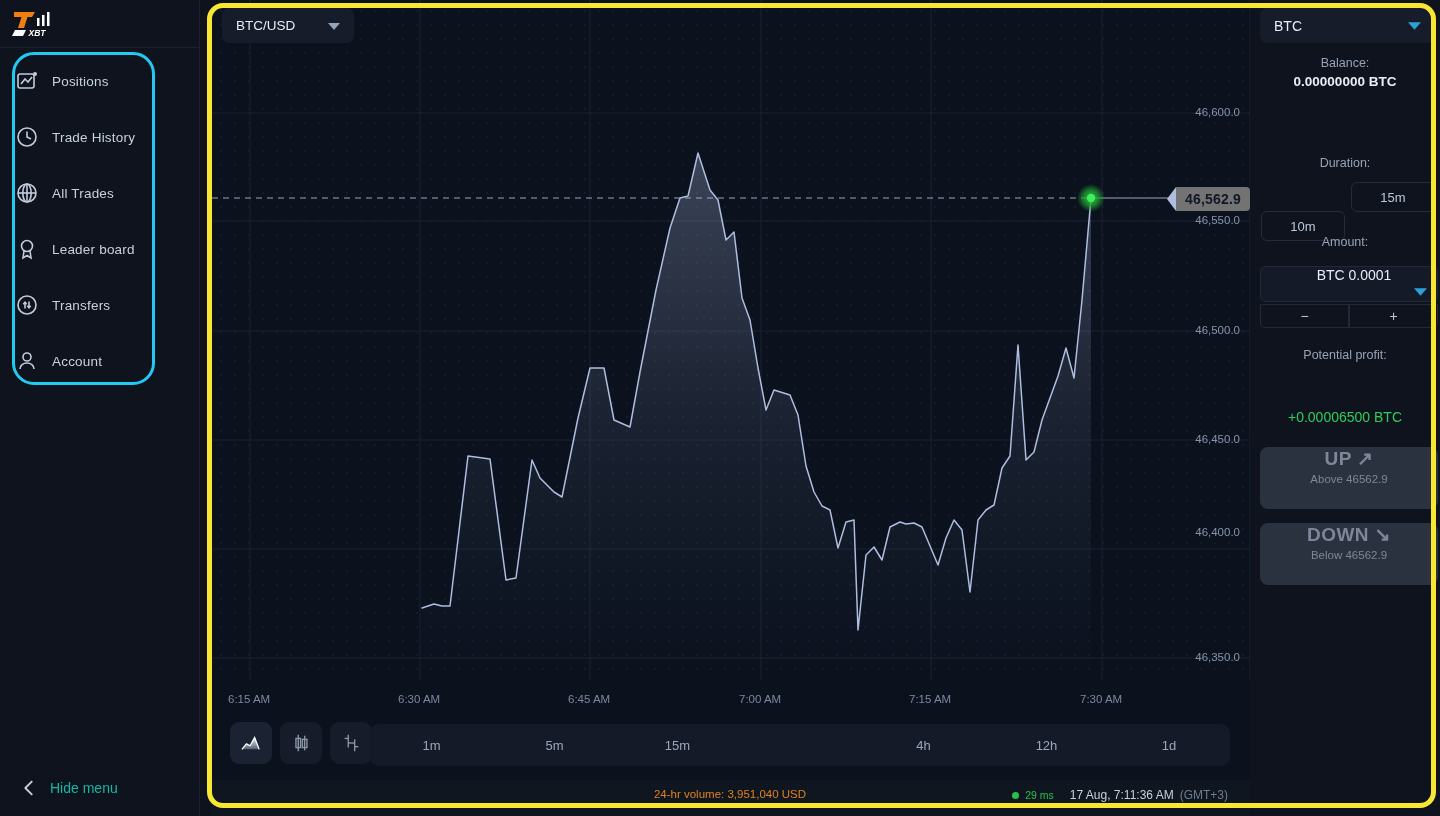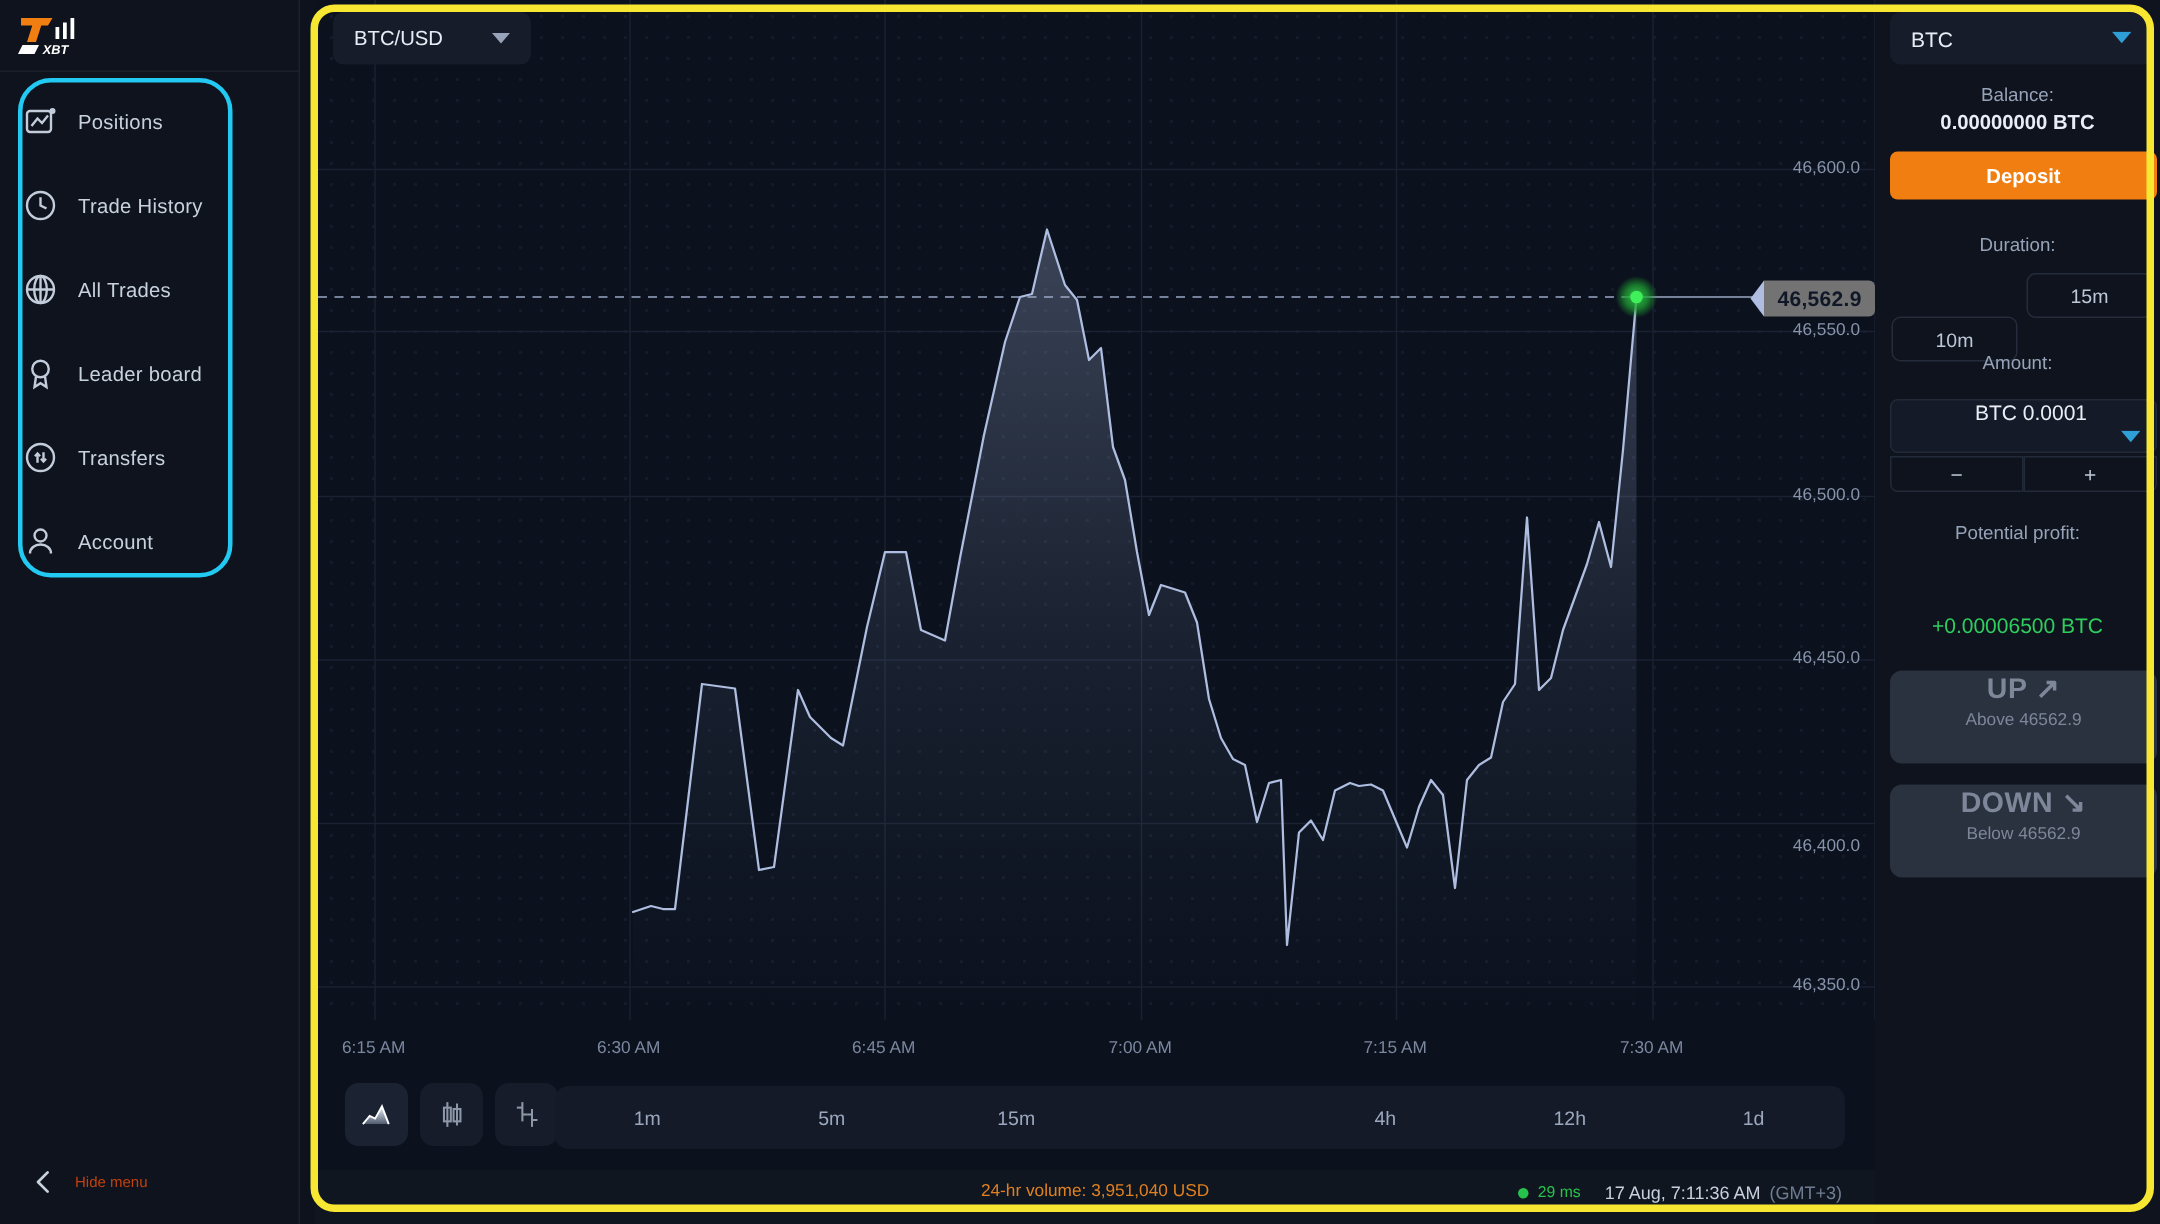--- a/index.html
+++ b/index.html
@@ -37,21 +37,21 @@
     color: #c3ccdb;
   }
   .nav-label {
     font-size: 13.5px; color: #c8d1de; letter-spacing: 0.2px; white-space: nowrap;
   }
   #hide-menu {
     position: absolute; left: 18px; top: 772px; height: 32px;
     display: flex; align-items: center; cursor: pointer;
   }
   #hide-menu .chev { width: 22px; height: 22px; color: #c8d1de; margin-right: 10px; }
-  #hide-menu .lbl { font-size: 10px; color: #c2410c; }
+  #hide-menu .lbl { font-size: 14px; color: #14b8a6; }
 
   
   #yellow-frame {
     position: absolute; left: 207px; top: 3px; width: 1229px; height: 805px;
     border: 5px solid #f7e733; border-radius: 16px;
     pointer-events: none; z-index: 40;
   }
 
   
   #chart-region {
@@ -339,21 +339,21 @@
 
       <circle cx="881" cy="198" r="14" fill="url(#dotGlow)"></circle>
       <circle cx="881" cy="198" r="4.2" fill="#3ff05a"></circle>
     </svg>
 
     <div id="price-axis">
       <div class="price-tick" style="top:106px;">46,600.0</div>
       <div class="price-tick" style="top:214px;">46,550.0</div>
       <div class="price-tick" style="top:324px;">46,500.0</div>
       <div class="price-tick" style="top:433px;">46,450.0</div>
-      <div class="price-tick" style="top:558px;margin-left:28px;">46,400.0</div>
+      <div class="price-tick" style="top:526px;margin-left:28px;">46,400.0</div>
       <div class="price-tick" style="top:651px;">46,350.0</div>
     </div>
 
     <div class="time-label" style="left:18px;">6:15 AM</div>
     <div class="time-label" style="left:188px;">6:30 AM</div>
     <div class="time-label" style="left:358px;">6:45 AM</div>
     <div class="time-label" style="left:529px;">7:00 AM</div>
     <div class="time-label" style="left:699px;">7:15 AM</div>
     <div class="time-label" style="left:870px;">7:30 AM</div>
 
@@ -431,21 +431,20 @@
       <span class="caret">
         <svg width="13" height="9" viewBox="0 0 12 8">
             <polygon points="0,0 12,0 6,7" fill="currentColor"></polygon>
           </svg>
       </span>
     </div>
 
     <div class="panel-label" style="top:56px;">Balance:</div>
     <div class="panel-value-strong" style="top:74px;">0.00000000 BTC</div>
 
-    <div id="deposit-btn">Deposit</div>
 
     <div class="panel-label" style="top:156px;">Duration:</div>
     <div class="dur-btn" style="left:11px;margin-top:29px;">10m</div>
     <div class="dur-btn" style="left:101px;">15m</div>
 
     <div class="panel-label" style="top:235px;">Amount:</div>
     <div id="amount-select">
       <span class="txt">BTC 0.0001</span>
       <span class="caret">
         <svg width="13" height="9" viewBox="0 0 12 8">

